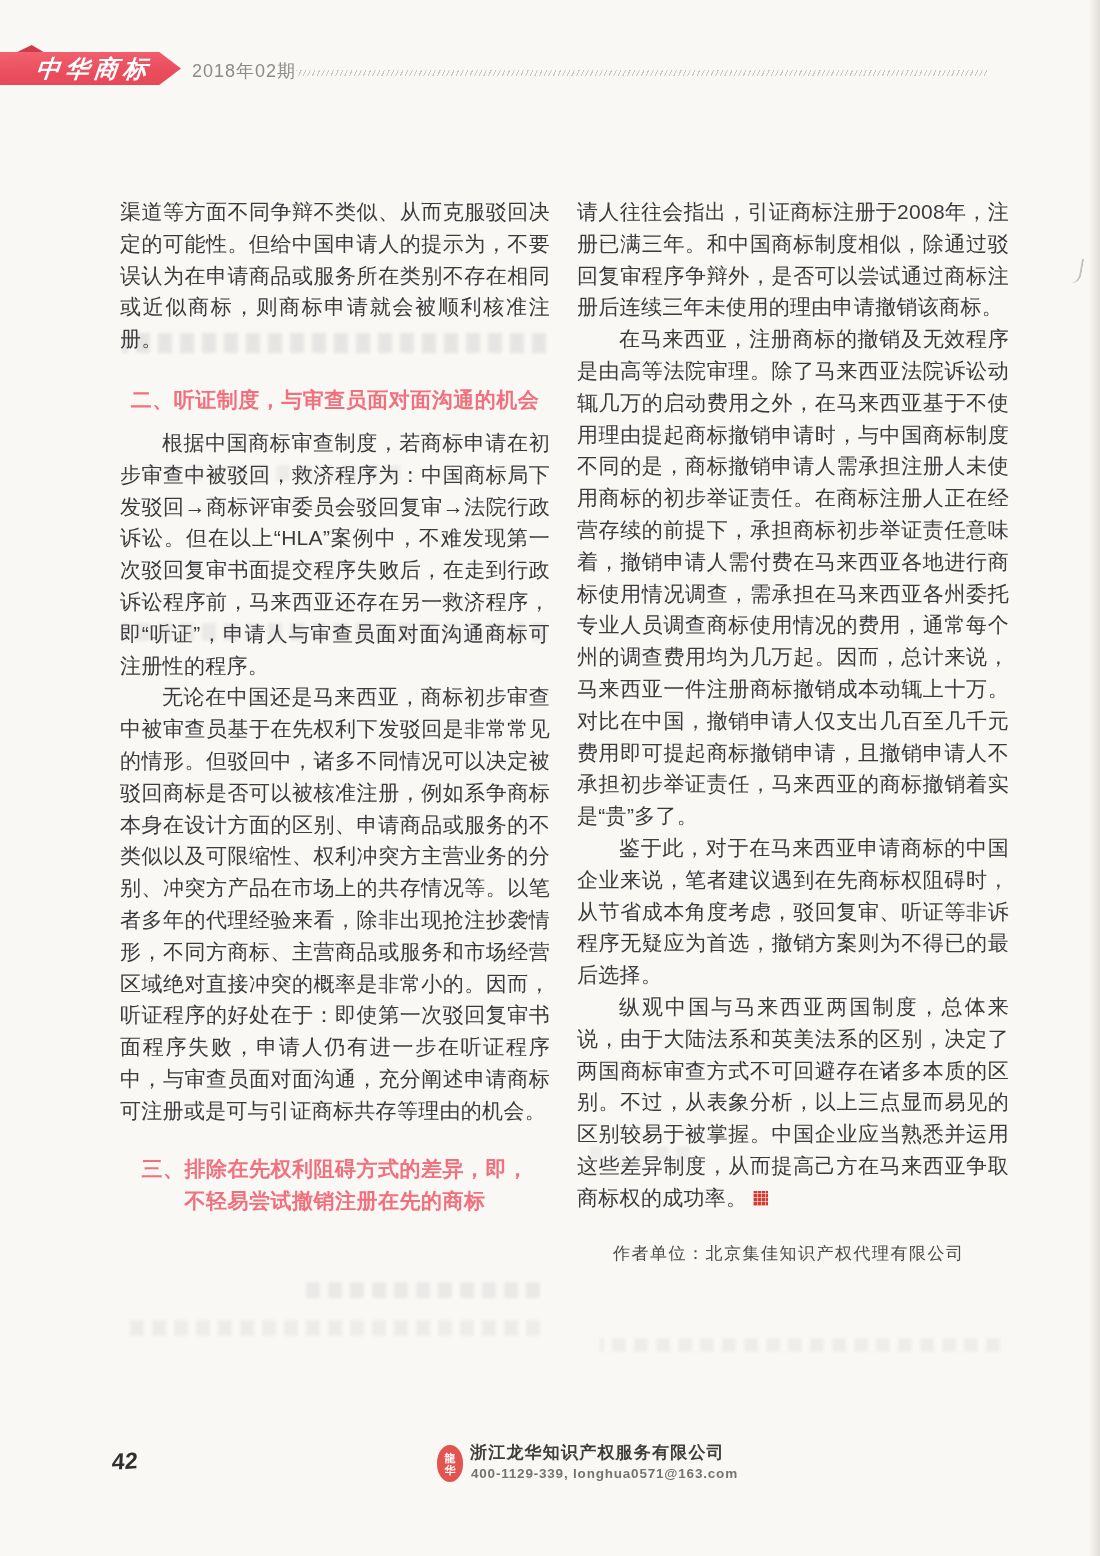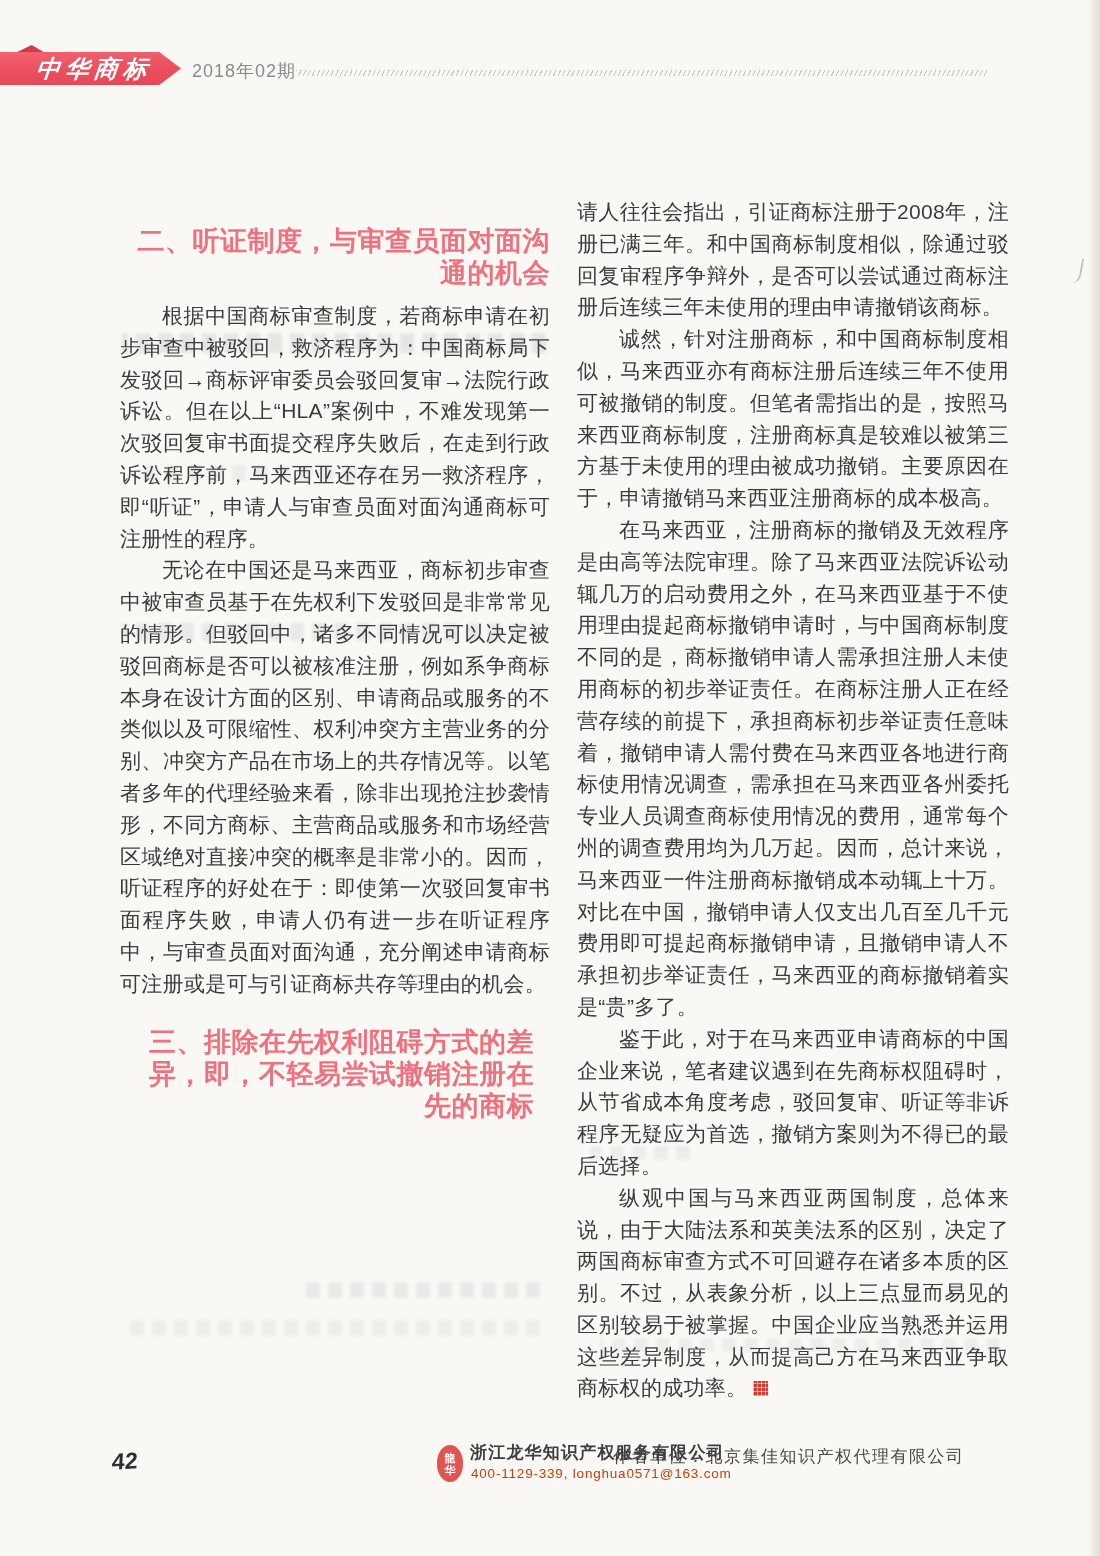--- a/index.html
+++ b/index.html
@@ -49,26 +49,26 @@
     position:absolute;top:196px;z-index:2;
     color:#3b3b3e;font-size:21px;line-height:31.8px;
     text-align:justify;letter-spacing:.3px;
   }
   .col-left{left:120px;width:430px;}
   .col-right{left:577px;width:432px;}
   .body-p{margin:0;}
   .indent{text-indent:2em;}
   .sec-heading{
     margin:29px 0 11px;
-    font-size:27px;line-height:32px;font-weight:700;
-    color:#f0707e;letter-spacing:.5px;text-align:right;
+    font-size:21px;line-height:32px;font-weight:700;
+    color:#f0707e;letter-spacing:.5px;text-align:center;
   }
   .sec-heading.h3{margin:26px 16px 10px;}
   .author-note{
-    margin:37px 0 0 36px;
+    margin:24px 0 0 36px;
     font-family:"Liberation Serif",serif;
     font-size:17px;color:#4a4a4a;letter-spacing:1.5px;
     text-align:left;text-indent:0;
   }
   .end-seal{
     display:inline-block;width:15px;height:15px;margin-left:6px;
     vertical-align:-1px;
     background-color:#d43a30;
     background-image:
       repeating-linear-gradient(90deg,rgba(255,255,255,.55) 0 1px,transparent 1px 4px),
@@ -85,21 +85,21 @@
     background:#e25450;border-radius:50%/48%;
     display:flex;flex-direction:column;align-items:center;justify-content:center;
     color:#fff;font-size:11px;line-height:12px;font-weight:700;z-index:2;
   }
   .footer-name{
     position:absolute;left:470px;top:1441px;
     font-size:17px;font-weight:700;color:#3e3e3e;letter-spacing:1.2px;z-index:2;
   }
   .footer-contact{
     position:absolute;left:471px;top:1466px;
-    font-size:13.5px;font-weight:400;color:#c2410c;letter-spacing:.8px;z-index:2;
+    font-size:13.5px;font-weight:700;color:#737373;letter-spacing:.8px;z-index:2;
   }
   
   .ghost{
     position:absolute;z-index:1;
     background:repeating-linear-gradient(90deg,rgba(110,110,128,1) 0 14px,transparent 14px 22px);
     filter:blur(1.6px);transform:scaleX(-1);
     pointer-events:none;
   }
   .edge-shade{
     position:absolute;right:0;top:0;width:12px;height:100%;
@@ -126,29 +126,29 @@
 
   <div class="ghost" style="left:122px;top:333px;width:424px;height:20px;opacity:.13;"></div>
   <div class="ghost" style="left:140px;top:465px;width:260px;height:16px;opacity:.08;"></div>
   <div class="ghost" style="left:122px;top:623px;width:424px;height:18px;opacity:.10;"></div>
   <div class="ghost" style="left:300px;top:1282px;width:240px;height:16px;opacity:.10;"></div>
   <div class="ghost" style="left:130px;top:1320px;width:410px;height:16px;opacity:.08;"></div>
   <div class="ghost" style="left:590px;top:1146px;width:100px;height:14px;opacity:.08;"></div>
   <div class="ghost" style="left:600px;top:1338px;width:400px;height:14px;opacity:.07;"></div>
 
   <div class="col col-left">
+    <p class="body-p">渠道等方面不同争辩不类似、从而克服驳回决定的可能性。但给中国申请人的提示为，不要误认为在申请商品或服务所在类别不存在相同或近似商标，则商标申请就会被顺利核准注册。</p>
     <h3 class="sec-heading">二、听证制度，与审查员面对面沟通的机会</h3>
     <p class="body-p indent">根据中国商标审查制度，若商标申请在初步审查中被驳回，救济程序为：中国商标局下发驳回→商标评审委员会驳回复审→法院行政诉讼。但在以上“HLA”案例中，不难发现第一次驳回复审书面提交程序失败后，在走到行政诉讼程序前，马来西亚还存在另一救济程序，即“听证”，申请人与审查员面对面沟通商标可注册性的程序。</p>
     <p class="body-p indent">无论在中国还是马来西亚，商标初步审查中被审查员基于在先权利下发驳回是非常常见的情形。但驳回中，诸多不同情况可以决定被驳回商标是否可以被核准注册，例如系争商标本身在设计方面的区别、申请商品或服务的不类似以及可限缩性、权利冲突方主营业务的分别、冲突方产品在市场上的共存情况等。以笔者多年的代理经验来看，除非出现抢注抄袭情形，不同方商标、主营商品或服务和市场经营区域绝对直接冲突的概率是非常小的。因而，听证程序的好处在于：即使第一次驳回复审书面程序失败，申请人仍有进一步在听证程序中，与审查员面对面沟通，充分阐述申请商标可注册或是可与引证商标共存等理由的机会。</p>
     <h3 class="sec-heading h3">三、排除在先权利阻碍方式的差异，即，不轻易尝试撤销注册在先的商标</h3>
   </div>
 
   <div class="col col-right">
     <p class="body-p">请人往往会指出，引证商标注册于2008年，注册已满三年。和中国商标制度相似，除通过驳回复审程序争辩外，是否可以尝试通过商标注册后连续三年未使用的理由申请撤销该商标。</p>
-    <p class="body-p indent">诚然，针对注册商标，和中国商标制度相似，马来西亚亦有商标注册后连续三年不使用可被撤销的制度。但笔者需指出的是，按照马来西亚商标制度，注册商标真是较难以被第三方基于未使用的理由被成功撤销。主要原因在于，申请撤销马来西亚注册商标的成本极高。</p>
     <p class="body-p indent">在马来西亚，注册商标的撤销及无效程序是由高等法院审理。除了马来西亚法院诉讼动辄几万的启动费用之外，在马来西亚基于不使用理由提起商标撤销申请时，与中国商标制度不同的是，商标撤销申请人需承担注册人未使用商标的初步举证责任。在商标注册人正在经营存续的前提下，承担商标初步举证责任意味着，撤销申请人需付费在马来西亚各地进行商标使用情况调查，需承担在马来西亚各州委托专业人员调查商标使用情况的费用，通常每个州的调查费用均为几万起。因而，总计来说，马来西亚一件注册商标撤销成本动辄上十万。对比在中国，撤销申请人仅支出几百至几千元费用即可提起商标撤销申请，且撤销申请人不承担初步举证责任，马来西亚的商标撤销着实是“贵”多了。</p>
     <p class="body-p indent">鉴于此，对于在马来西亚申请商标的中国企业来说，笔者建议遇到在先商标权阻碍时，从节省成本角度考虑，驳回复审、听证等非诉程序无疑应为首选，撤销方案则为不得已的最后选择。</p>
     <p class="body-p indent"><span>纵观中国与马来西亚两国制度，总体来说，由于大陆法系和英美法系的区别，决定了两国商标审查方式不可回避存在诸多本质的区别。不过，从表象分析，以上三点显而易见的区别较易于被掌握。中国企业应当熟悉并运用这些差异制度，从而提高己方在马来西亚争取商标权的成功率。</span><span class="end-seal"></span></p>
     <p class="body-p author-note">作者单位：北京集佳知识产权代理有限公司</p>
   </div>
 
   <div class="page-num">42</div>
   <div class="footer-logo">
     <span>龍</span>
     <span>华</span>

